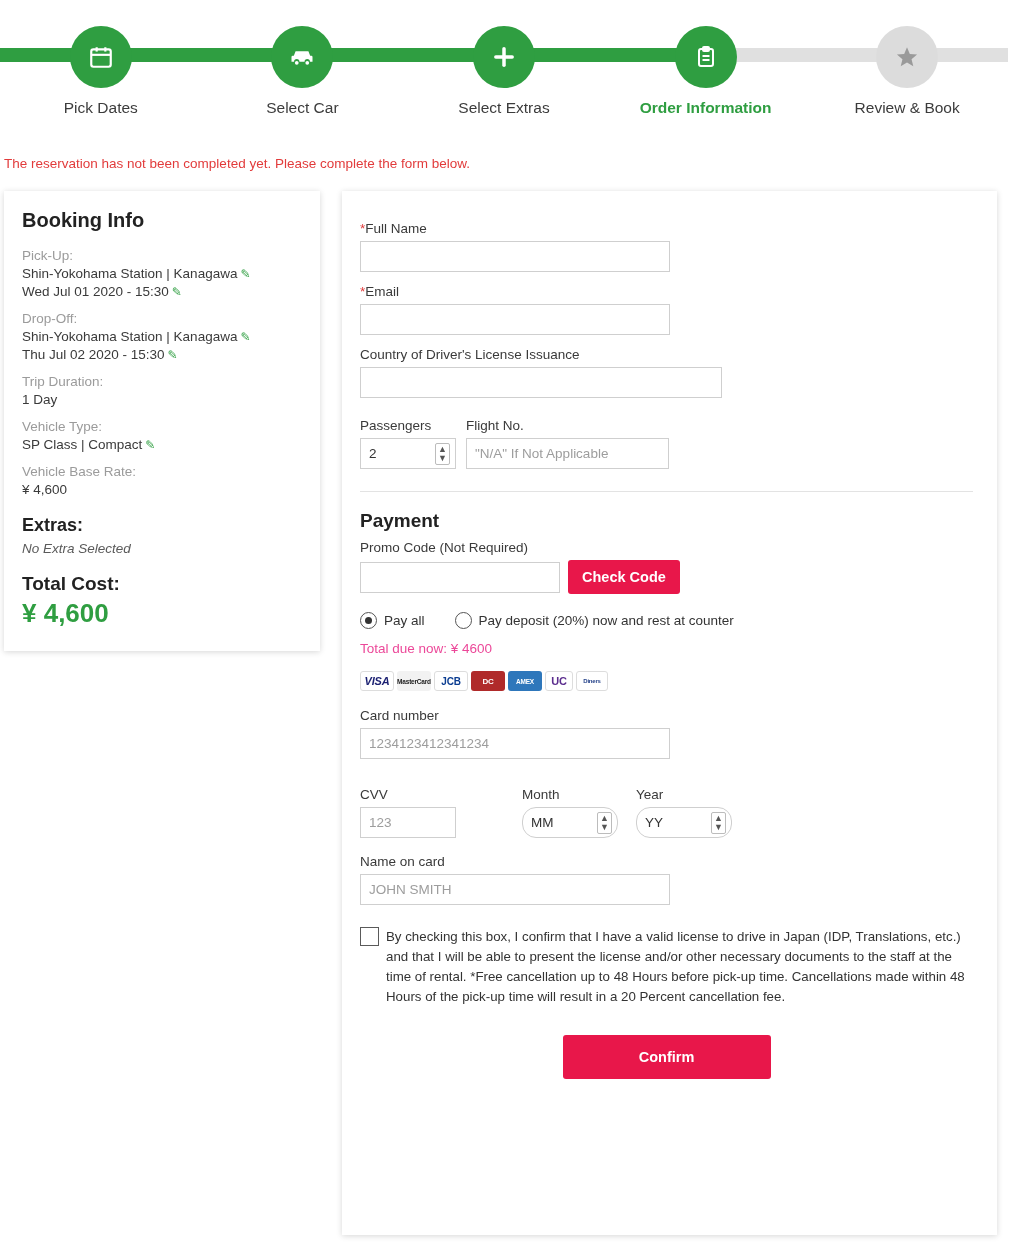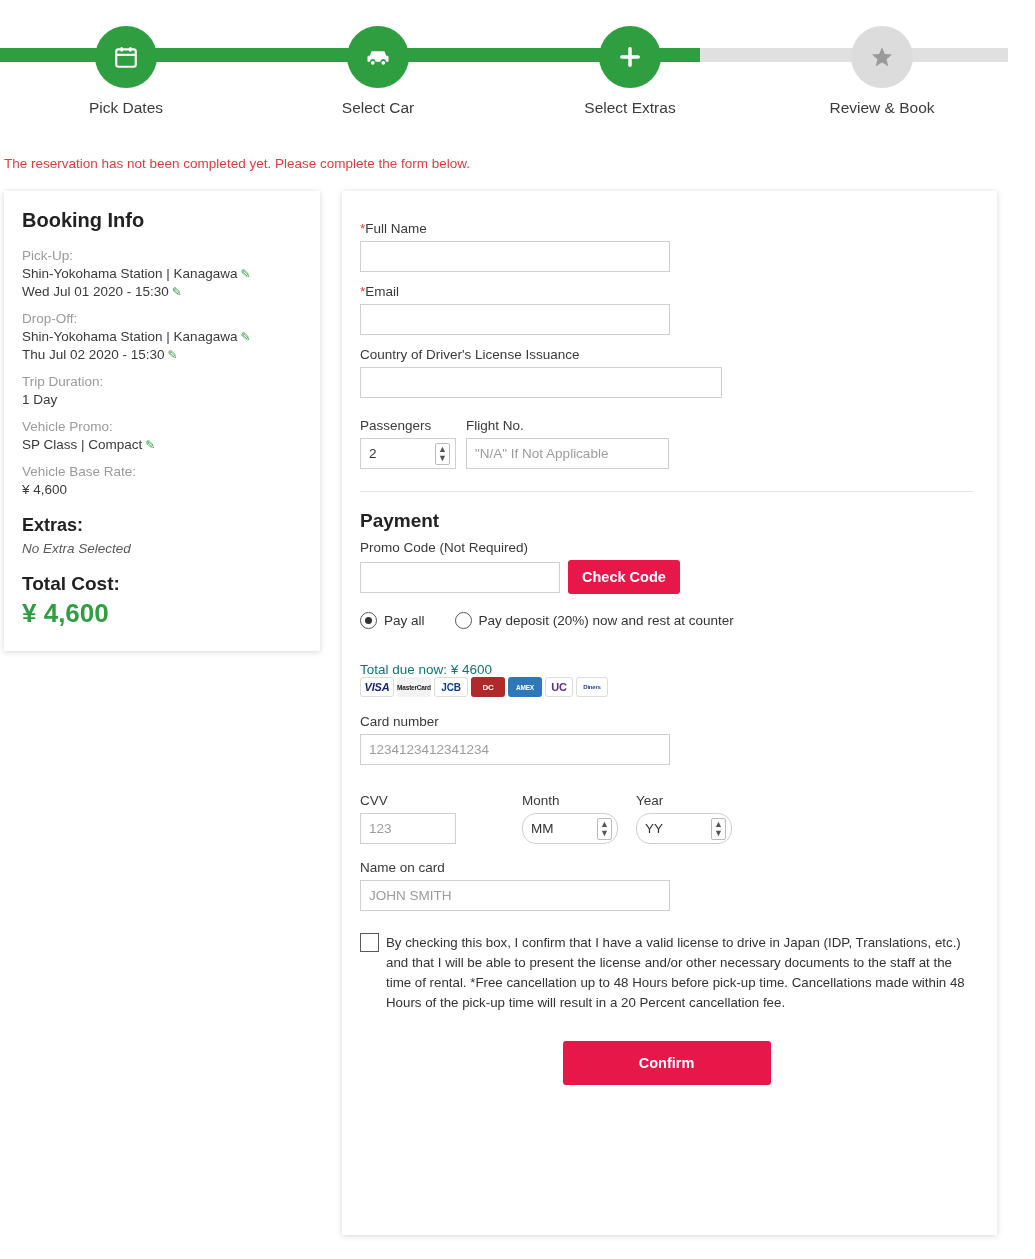--- a/index.html
+++ b/index.html
@@ -239,23 +239,23 @@
     content: "";
     position: absolute;
     left: 3.5px; top: 3.5px;
     width: 7px; height: 7px;
     border-radius: 50%;
     background: #333;
   }
   .radio-label { font-size: 13.5px; margin-left: 7px; color: #333; }
   .radio-gap { margin-left: 30px; }
 
-  .total-due { font-size: 13.5px; margin-top: 33px; color: #0f766e; }
-
-  .cards-row { display: flex; align-items: center; gap: 3px; }
+  .total-due { font-size: 13.5px; margin-top: 12px; color: #ec4899; }
+
+  .cards-row { display: flex; align-items: center; margin-top: 15px; gap: 3px; }
   .cc {
     height: 20px;
     border-radius: 3px;
     display: flex;
     align-items: center;
     justify-content: center;
     font-size: 9px;
     font-weight: bold;
     color: #fff;
     font-family: "Liberation Sans", sans-serif;
@@ -339,20 +339,31 @@
       </div>
       <div class="step">
         <div class="step-circle">
           <svg width="28" height="28" viewBox="0 0 24 24" fill="none" stroke="#ffffff" stroke-width="3" stroke-linecap="round">
             <line x1="12" y1="5" x2="12" y2="19"></line>
             <line x1="5" y1="12" x2="19" y2="12"></line>
           </svg>
         </div>
         <div class="step-label">Select Extras</div>
       </div>
+      <div class="step current">
+        <div class="step-circle">
+          <svg width="24" height="24" viewBox="0 0 24 24" fill="none" stroke="#ffffff" stroke-width="2">
+            <rect x="5" y="4" width="14" height="17" rx="2"></rect>
+            <rect x="9" y="2" width="6" height="4" rx="1" fill="#ffffff"></rect>
+            <line x1="8.5" y1="11" x2="15.5" y2="11"></line>
+            <line x1="8.5" y1="15" x2="15.5" y2="15"></line>
+          </svg>
+        </div>
+        <div class="step-label">Order Information</div>
+      </div>
       <div class="step inactive">
         <div class="step-circle">
           <svg width="26" height="26" viewBox="0 0 24 24" fill="#9a9a9a">
             <polygon points="12,3 14.6,9.2 21.3,9.7 16.2,14.1 17.8,20.6 12,17.1 6.2,20.6 7.8,14.1 2.7,9.7 9.4,9.2"></polygon>
           </svg>
         </div>
         <div class="step-label">Review &amp; Book</div>
       </div>
     </div>
   </div>
@@ -376,21 +387,21 @@
       <div class="bk-value">
         <span>Shin-Yokohama Station | Kanagawa</span><span class="edit-icon">✎</span>
       </div>
       <div class="bk-value">
         <span>Thu Jul 02 2020 - 15:30</span><span class="edit-icon">✎</span>
       </div>
 
       <div class="bk-label">Trip Duration:</div>
       <div class="bk-value">1 Day</div>
 
-      <div class="bk-label">Vehicle Promo:</div>
+      <div class="bk-label">Vehicle Type:</div>
       <div class="bk-value">
         <span>SP Class | Compact</span><span class="edit-icon">✎</span>
       </div>
 
       <div class="bk-label">Vehicle Base Rate:</div>
       <div class="bk-value">¥ 4,600</div>
 
       <div class="bk-extras-title">Extras:</div>
       <div class="bk-extras-value">No Extra Selected</div>
 

